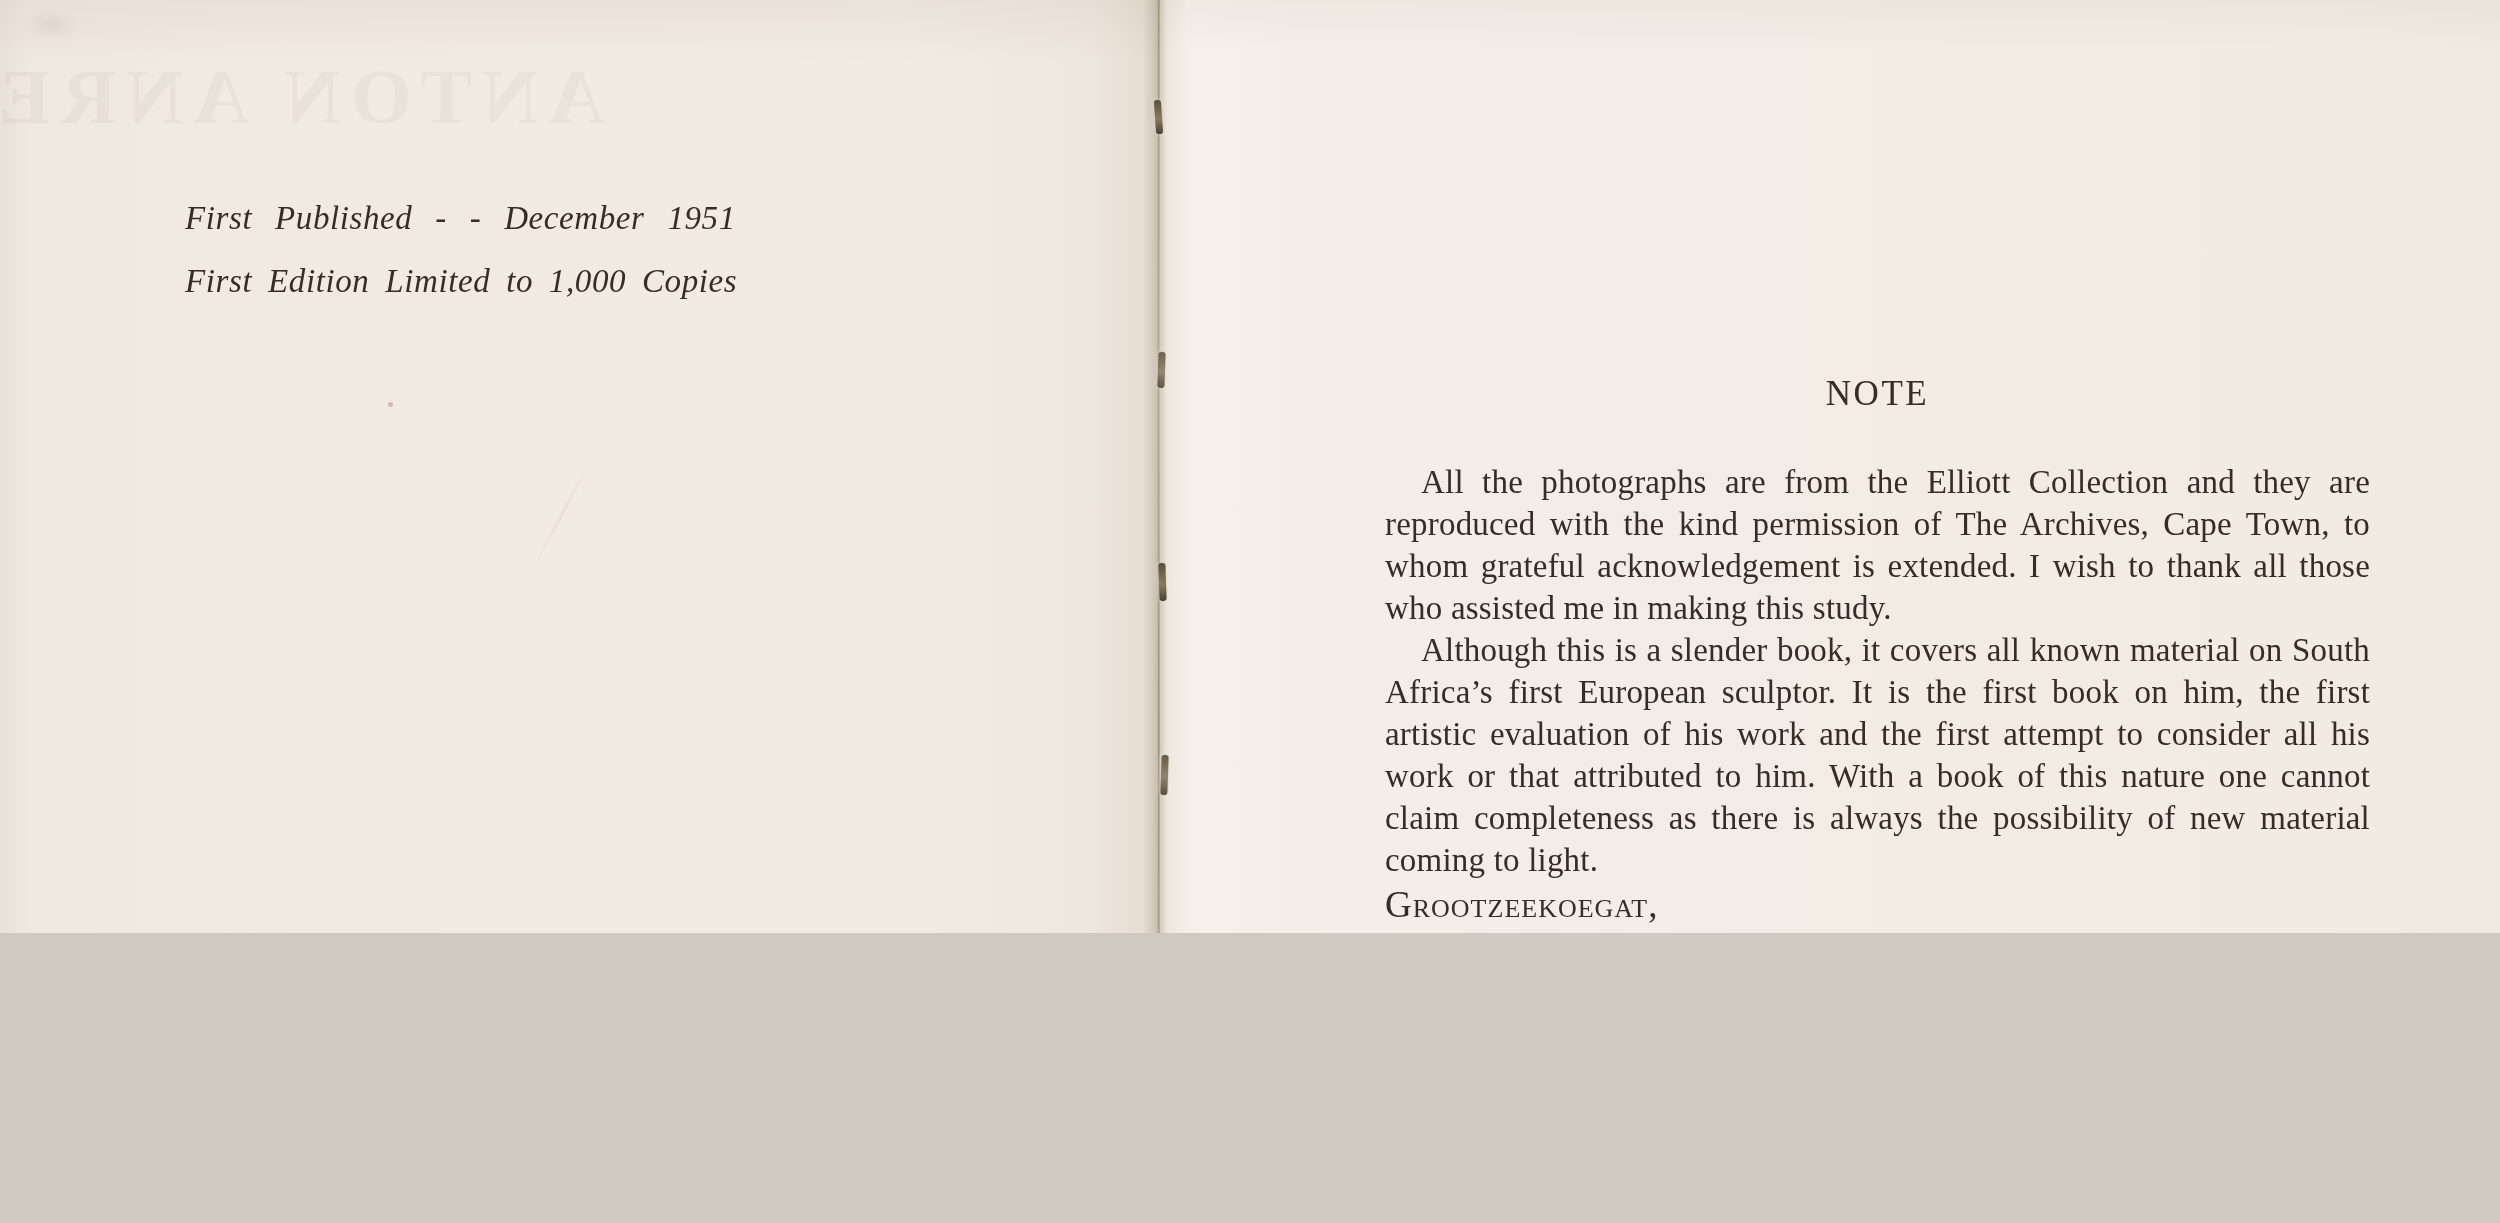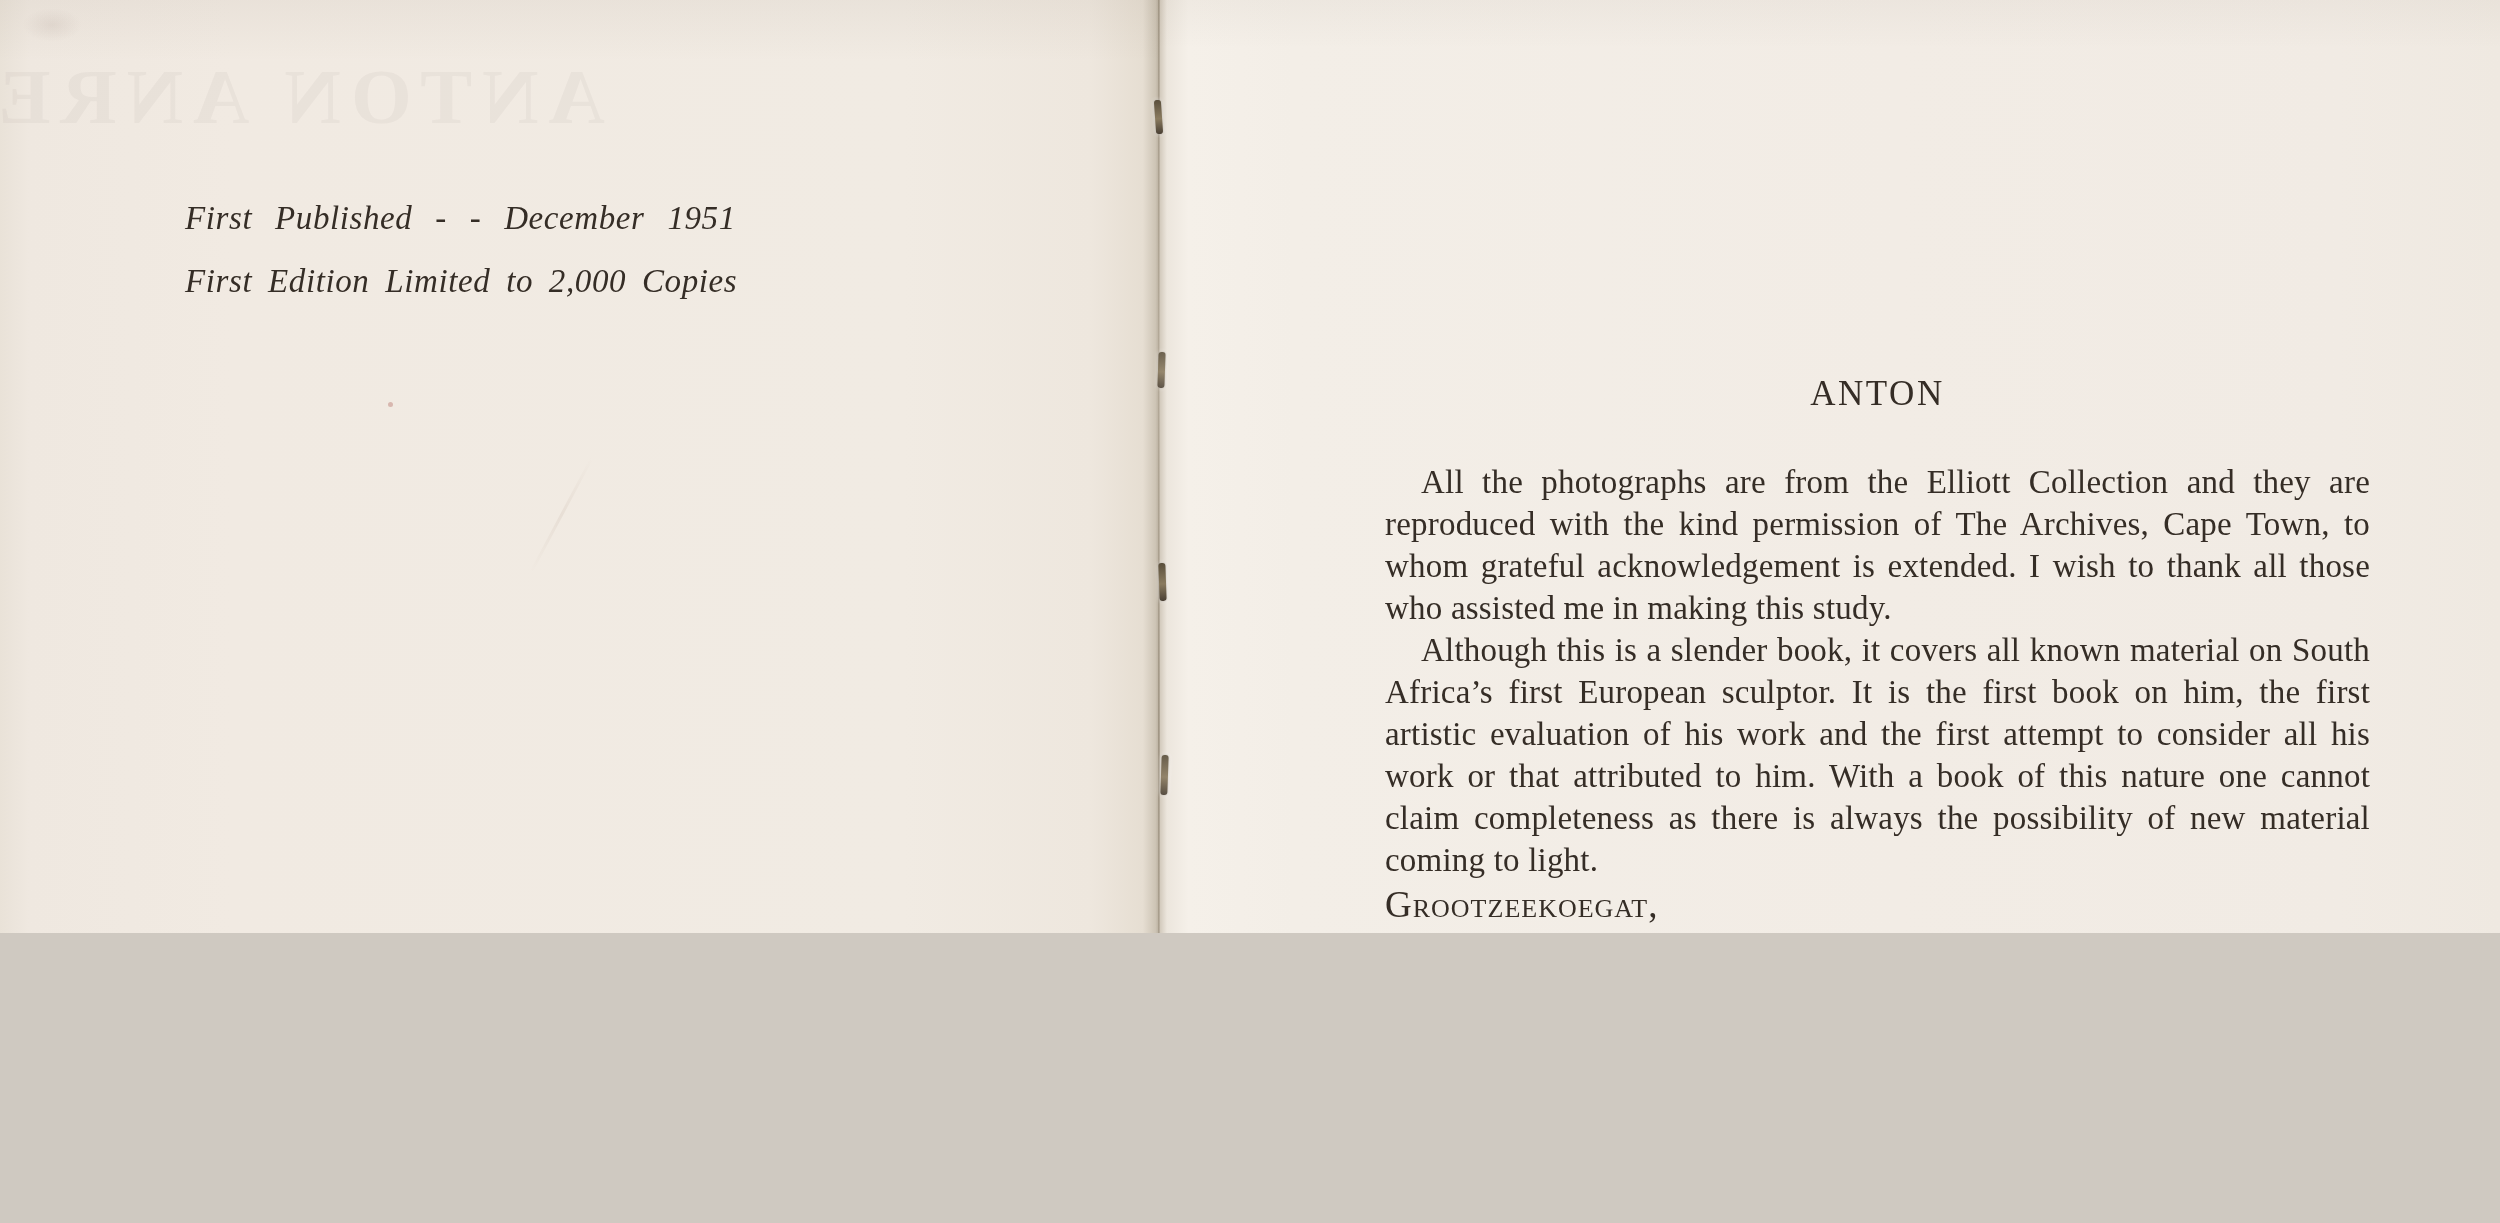--- a/index.html
+++ b/index.html
@@ -106,29 +106,29 @@
 <body>
 
 <div class="photo">
 
   <div class="page-left">
     <div class="ghost-title">ANTON ANREITH</div>
     <div class="smudge-corner"></div>
     <div class="crease"></div>
     <div class="speck-red"></div>
     <div class="imprint l1 ink">First Published - - December 1951</div>
-    <div class="imprint l2 ink">First Edition Limited to 2,000 Copies</div>
+    <div class="imprint l2 ink">First Edition Limited to 1,000 Copies</div>
   </div>
 
   <div class="page-right">
     
   </div>
 
   <div class="note-column ink" style="left: 1385px;">
-    <h1 class="note-heading">ANTON</h1>
+    <h1 class="note-heading">NOTE</h1>
     <p>All the photographs are from the Elliott Collection and they are reproduced with the kind permission of The Archives, Cape Town, to whom grateful acknowledgement is extended. I wish to thank all those who assisted me in making this study.</p>
     <p>Although this is a slender book, it covers all known material on South Africa’s first European sculptor. It is the first book on him, the first artistic evaluation of his work and the first attempt to consider all his work or that attributed to him. With a book of this nature one cannot claim completeness as there is always the possibility of new material coming to light.</p>
     <div class="colophon">
       <div class="colophon-line">Grootzeekoegat,</div>
       <div class="colophon-line indent">Molteno, 1949.</div>
     </div>
   </div>
 
   <div class="gutter-thread"></div>
   <div class="stitch s1"></div>

